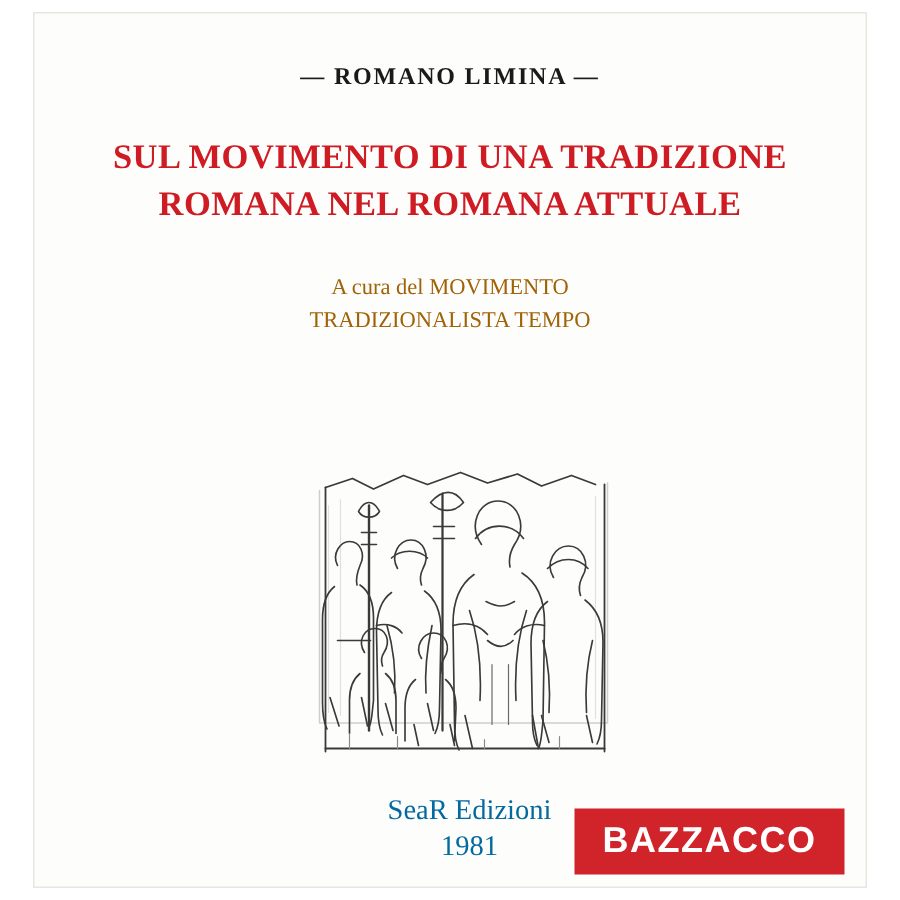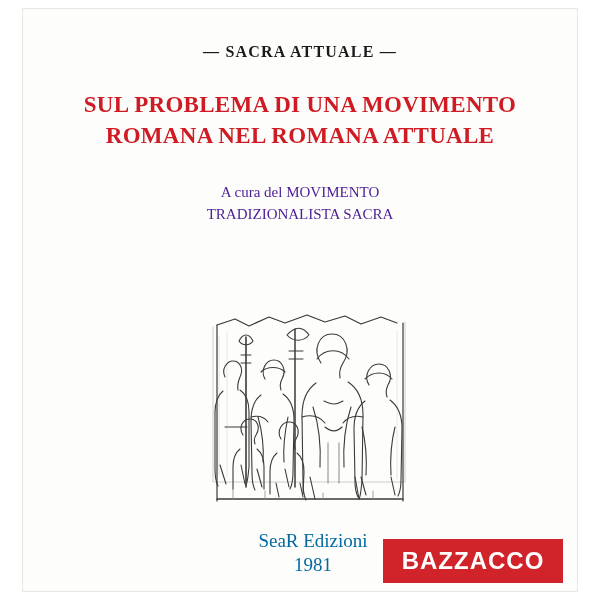--- a/index.html
+++ b/index.html
@@ -59,21 +59,21 @@
   #main-title .title-line {
     display: block;
     white-space: nowrap;
   }
   #editor-credit {
     position: absolute;
     top: 173px;
     left: 0;
     right: 0;
     text-align: center;
-    color: #4c1d95;
+    color: #a16207;
     font-family: "Liberation Serif", serif;
     font-size: 15px;
     line-height: 1.45;
   }
   #editor-credit .credit-line {
     display: block;
   }
   
   #relief {
     position: absolute;
@@ -118,30 +118,30 @@
     font-size: 24px;
     letter-spacing: 1px;
   }
 </style>
 </head>
 <body>
 
 <div id="page">
   <div id="cover">
 
-    <div id="series-line">— SACRA  ATTUALE —</div>
+    <div id="series-line">— ROMANO  LIMINA —</div>
 
     <div id="main-title">
-      <span class="title-line">SUL PROBLEMA DI UNA MOVIMENTO</span>
+      <span class="title-line">SUL MOVIMENTO DI UNA TRADIZIONE</span>
       <span class="title-line">ROMANA NEL ROMANA ATTUALE</span>
     </div>
 
     <div id="editor-credit">
       <span class="credit-line">A cura del MOVIMENTO</span>
-      <span class="credit-line">TRADIZIONALISTA SACRA</span>
+      <span class="credit-line">TRADIZIONALISTA TEMPO</span>
     </div>
 
     <div id="relief">
       <svg viewBox="0 0 270 248" xmlns="http://www.w3.org/2000/svg" aria-hidden="true">
         <defs>
           <linearGradient id="stone" x1="0" y1="0" x2="0" y2="1">
             <stop offset="0%" stop-color="#fbfbf9"></stop>
             <stop offset="100%" stop-color="#f2f1ed"></stop>
           </linearGradient>
         </defs>

